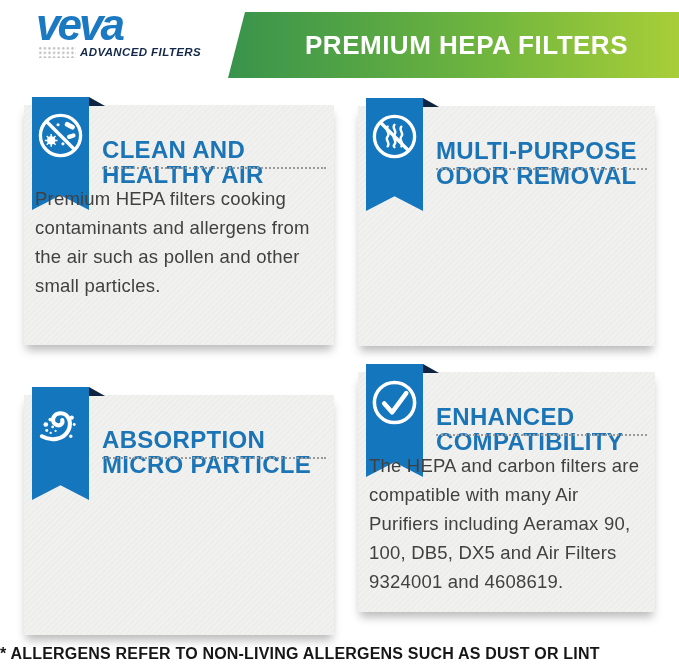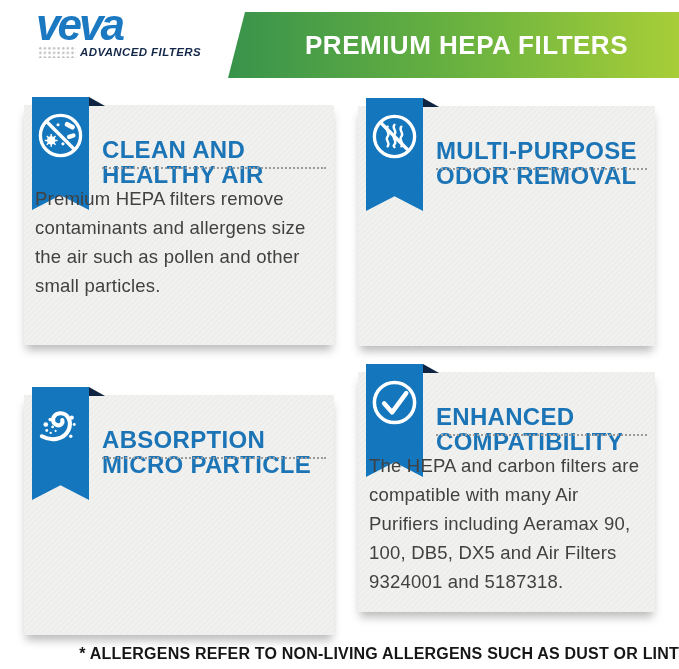--- a/index.html
+++ b/index.html
@@ -41,21 +41,21 @@
   .card-title { position:absolute; left:78px; top:13px; width:215px;
                 color:#1b74b6; font-weight:bold; font-size:24px; line-height:25px; letter-spacing:0.3px;margin-top:19px; }
   .dotted-sep { position:absolute; left:78px; top:62px; border-bottom:2px dotted #9a9a9a; }
   .card-1 .dotted-sep, .card-3 .dotted-sep { width:224px; }
   .card-2 .dotted-sep, .card-4 .dotted-sep { width:211px; }
 
   .card-body { position:absolute; left:11px; top:79px; right:6px;
                color:#414141; font-size:18.5px; line-height:29px; letter-spacing:0.2px; }
 
   
-  .footnote { position:absolute; left:0; bottom:6px; width:679px; text-align:right;
+  .footnote { position:absolute; left:0; bottom:6px; width:679px; text-align:left;
               color:#161616; font-weight:bold; font-size:16px; letter-spacing:0.2px; }
 </style>
 </head>
 <body>
 
 <div class="page">
 
   <div class="header">
     <div class="logo">
       <div class="logo-word">veva</div>
@@ -87,21 +87,21 @@
         <circle cx="28.5" cy="34.5" r="1.6" fill="#fff"></circle>
         <circle cx="33" cy="32.5" r="1.2" fill="#fff"></circle>
         <line x1="11" y1="11" x2="41" y2="41" stroke="#fff" stroke-width="3.4"></line>
       </svg>
     </div>
     <div class="card-title">
       <div>CLEAN AND</div>
       <div>HEALTHY AIR</div>
     </div>
     <div class="dotted-sep"></div>
-    <div class="card-body">Premium HEPA filters remove contaminants and allergens size the air such as pollen and other small particles.</div>
+    <div class="card-body">Premium HEPA filters cooking contaminants and allergens from the air such as pollen and other small particles.</div>
   </div>
 
   <div class="card card-2">
     <div class="ribbon-fold"></div>
     <div class="ribbon">
       <svg class="ribbon-icon" viewBox="0 0 52 52">
         <circle cx="26" cy="26" r="20.5" fill="none" stroke="#fff" stroke-width="3.4"></circle>
         <g stroke="#fff" stroke-width="2.4" fill="none" stroke-linecap="round">
           <path d="M19 16 c-3.5 3.5 3.5 6.5 0 10 c-3.5 3.5 3.5 6.5 0 10"></path>
           <path d="M26 14 c-3.5 3.5 3.5 6.5 0 10 c-3.5 3.5 3.5 6.5 0 10 c-1 1 -1 2 0 3"></path>
@@ -146,18 +146,18 @@
       <svg class="ribbon-icon" viewBox="0 0 52 52">
         <circle cx="26" cy="26" r="20.5" fill="none" stroke="#fff" stroke-width="3.6"></circle>
         <path d="M15.5 27 l8 9 l14.5 -19.5" stroke="#fff" stroke-width="4.6" fill="none" stroke-linecap="round" stroke-linejoin="round"></path>
       </svg>
     </div>
     <div class="card-title">
       <div>ENHANCED</div>
       <div>COMPATIBILITY</div>
     </div>
     <div class="dotted-sep"></div>
-    <div class="card-body">The HEPA and carbon filters are compatible with many Air Purifiers including Aeramax 90, 100, DB5, DX5 and Air Filters 9324001 and 5187318.</div>
+    <div class="card-body">The HEPA and carbon filters are compatible with many Air Purifiers including Aeramax 90, 100, DB5, DX5 and Air Filters 9324001 and 4608619.</div>
   </div>
 
   <div class="footnote">* ALLERGENS REFER TO NON-LIVING ALLERGENS SUCH AS DUST OR LINT</div>
 
 </div>
 
 </body></html>

